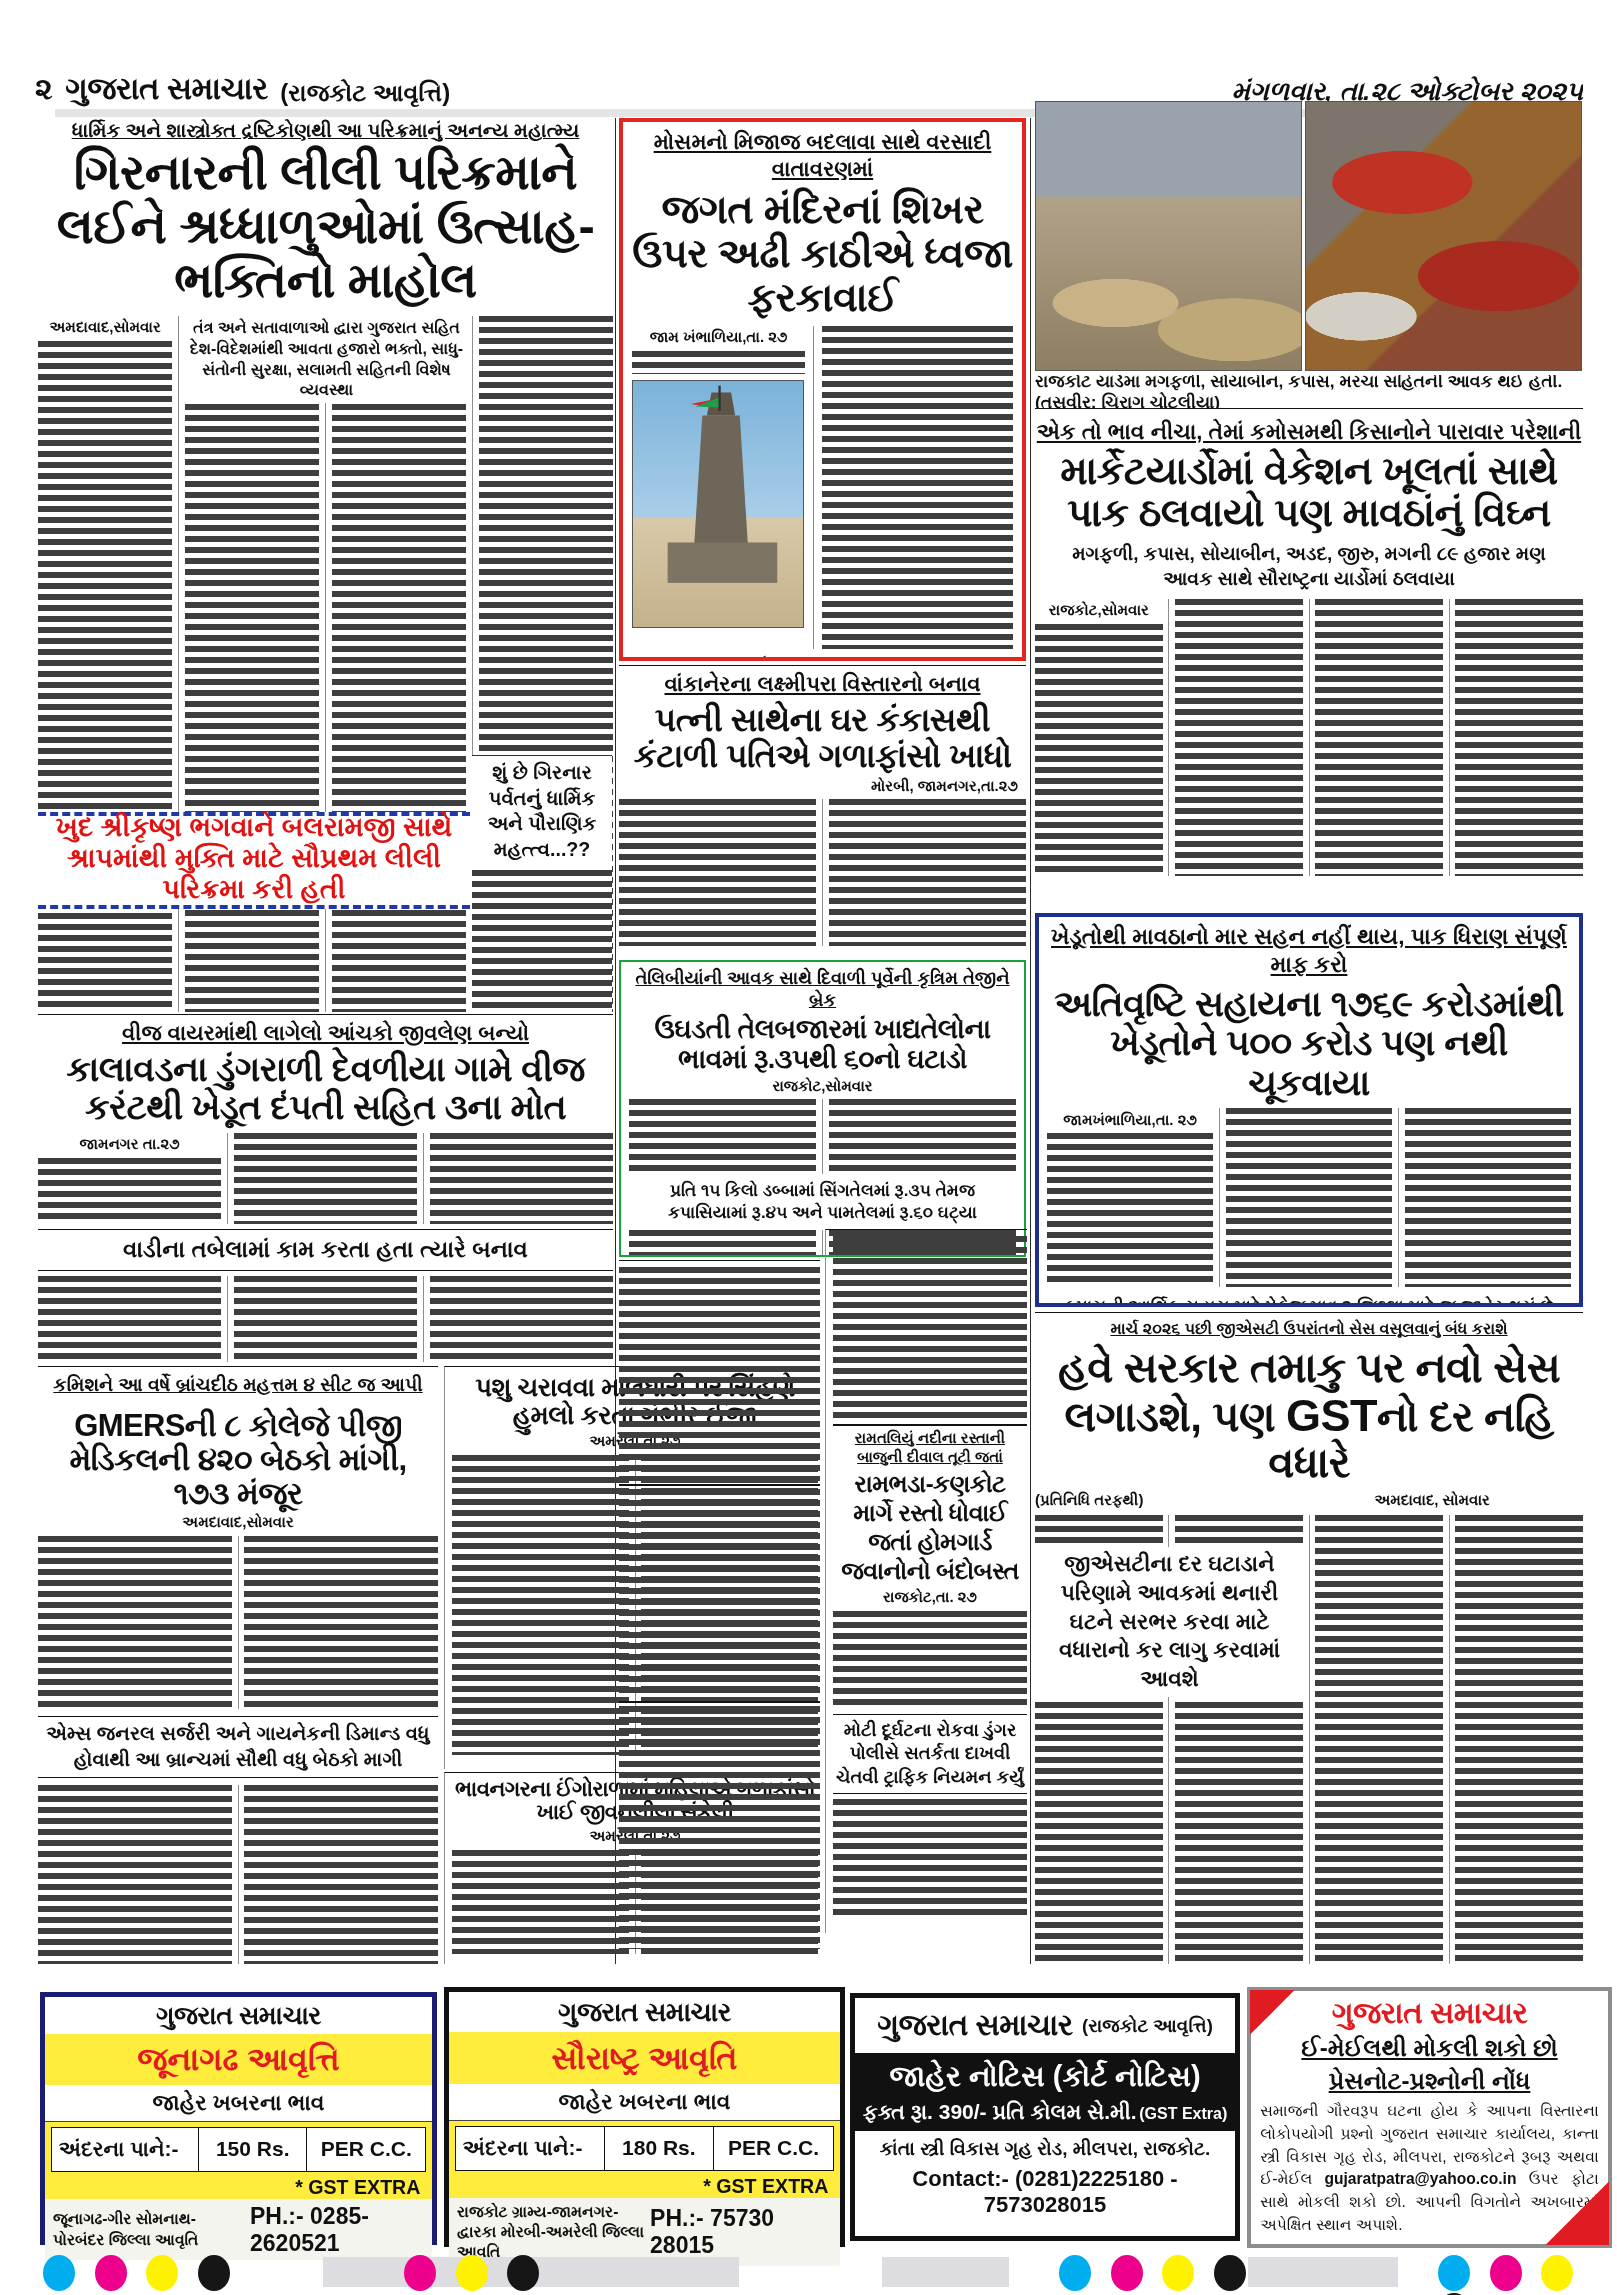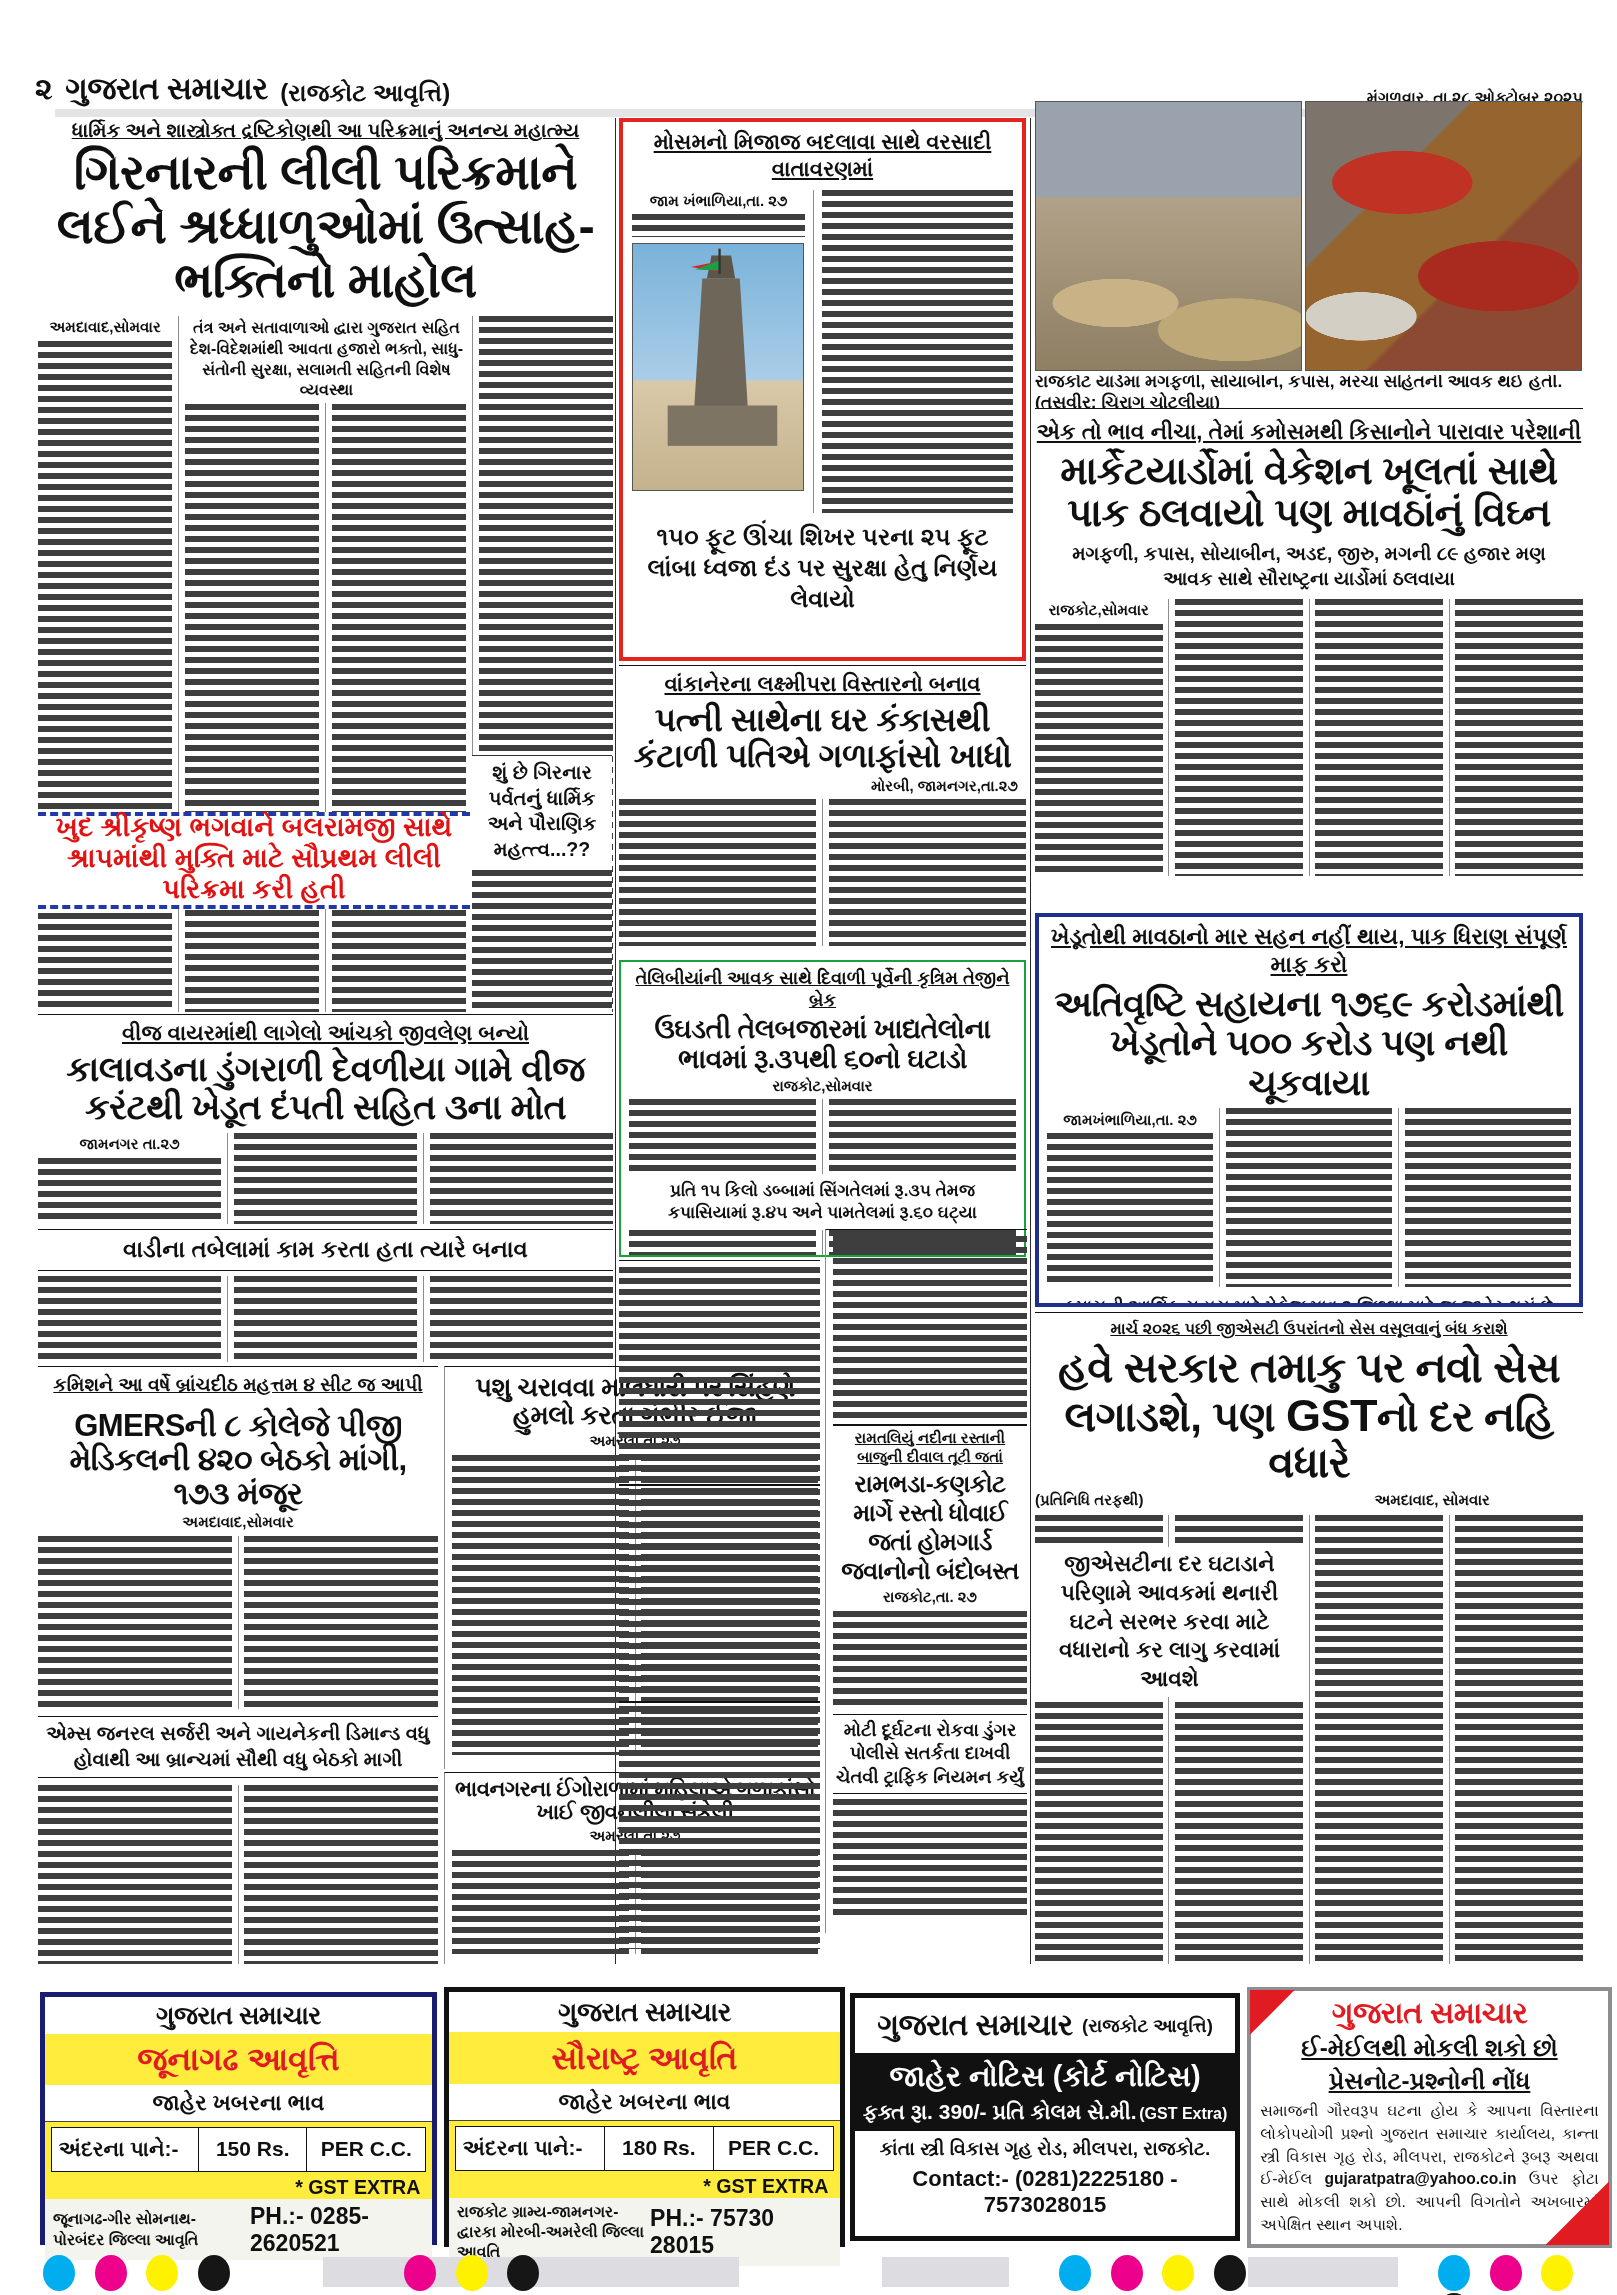--- a/index.html
+++ b/index.html
@@ -28,21 +28,21 @@
 </style>
 </head>
 <body>
 
 <div class="abs" style="left:35px;top:65px;width:1548px;height:42px;display:flex;justify-content:space-between;align-items:flex-end;">
   <div style="display:flex;align-items:flex-end;gap:12.7px;">
     <span style="font-size:30px;font-weight:bold;">૨</span>
     <span style="font-size:31px;font-weight:bold;letter-spacing:-0.6px;">ગુજરાત સમાચાર</span>
     <span style="font-size:24px;font-weight:bold;">(રાજકોટ આવૃત્તિ)</span>
   </div>
-  <span style="font-size:16px;font-weight:bold;">મંગળવાર, તા.૨૮ ઓક્ટોબર ૨૦૨૫</span>
+  <span style="font-size:26px;font-weight:bold;font-style:italic;">મંગળવાર, તા.૨૮ ઓક્ટોબર ૨૦૨૫</span>
 </div>
 <div class="abs" style="left:55px;top:109px;width:1508px;height:8px;background:#e4e4e4;"></div>
 
 <div class="vrule" style="left:615px;top:118px;height:1846px;"></div>
 <div class="vrule" style="left:1030px;top:118px;height:1846px;"></div>
 
 <section class="abs" style="left:38px;top:118px;width:575px;height:894px;">
   <div class="kick" style="font-size:19.6px;">ધાર્મિક અને શાસ્ત્રોક્ત દ્રષ્ટિકોણથી આ પરિક્રમાનું અનન્ય મહાત્મ્ય</div>
   <div class="hl" style="font-size:49px;margin-top:3.5px;">ગિરનારની લીલી પરિક્રમાને લઈને શ્રધ્ધાળુઓમાં ઉત્સાહ-ભક્તિનો માહોલ</div>
   <div style="position:relative;margin-top:8px;height:742px;">
@@ -148,20 +148,21 @@
         <div class="gk" style="flex:1;"></div>
       </div>
     <div class="c">
         <div class="gk" style="flex:1;"></div>
       </div>
   </div>
 </section>
 
 <section class="abs" style="left:619px;top:118px;width:407px;height:543px;border:4px solid #e2251f;padding:7px 9.2px;">
   <div class="kick" style="font-size:21.4px;">મોસમનો મિજાજ બદલાવા સાથે વરસાદી વાતાવરણમાં</div>
+  <div class="hl" style="font-size:40px;margin-top:4.6px;">જગત મંદિરનાં શિખર ઉપર અઢી કાઠીએ ધ્વજા ફરકાવાઈ</div>
   <div style="display:flex;gap:8px;height:323px;margin-top:7px;">
     <div style="width:173px;display:flex;flex-direction:column;">
       <div class="dl">જામ ખંભાળિયા,તા. ૨૭</div>
       <div class="gk" style="height:23px;"></div>
 
       <div class="photo" style="width:172px;height:248px;margin-top:5.8px;position:relative;background:linear-gradient(to bottom,#7ab3d9 0%,#a9cde8 55%,#d9c9a8 56%,#c4b18d 100%);">
         <svg width="172" height="248" viewBox="0 0 298 430" style="position:absolute;left:0;top:0;">
           <polygon points="120,60 185,60 200,300 105,300" fill="#6e6658"></polygon>
           <polygon points="128,60 177,60 170,20 136,20" fill="#5c5548"></polygon>
           <rect x="60" y="280" width="190" height="70" fill="#7d7464"></rect>

